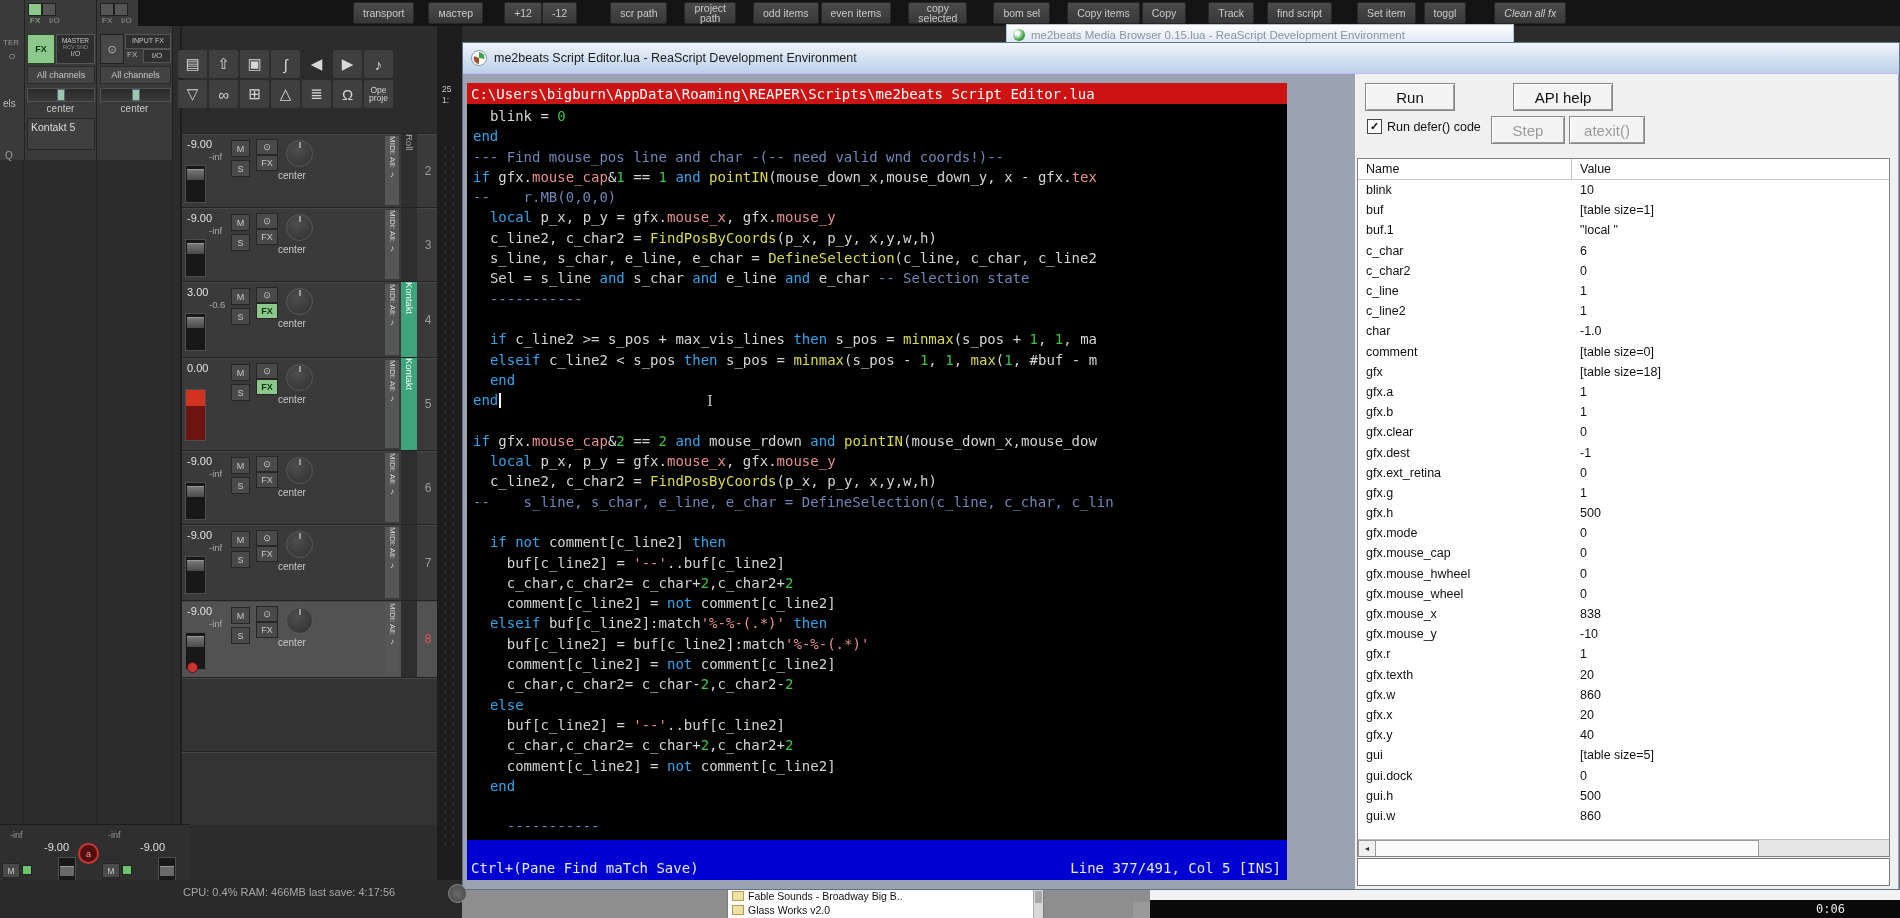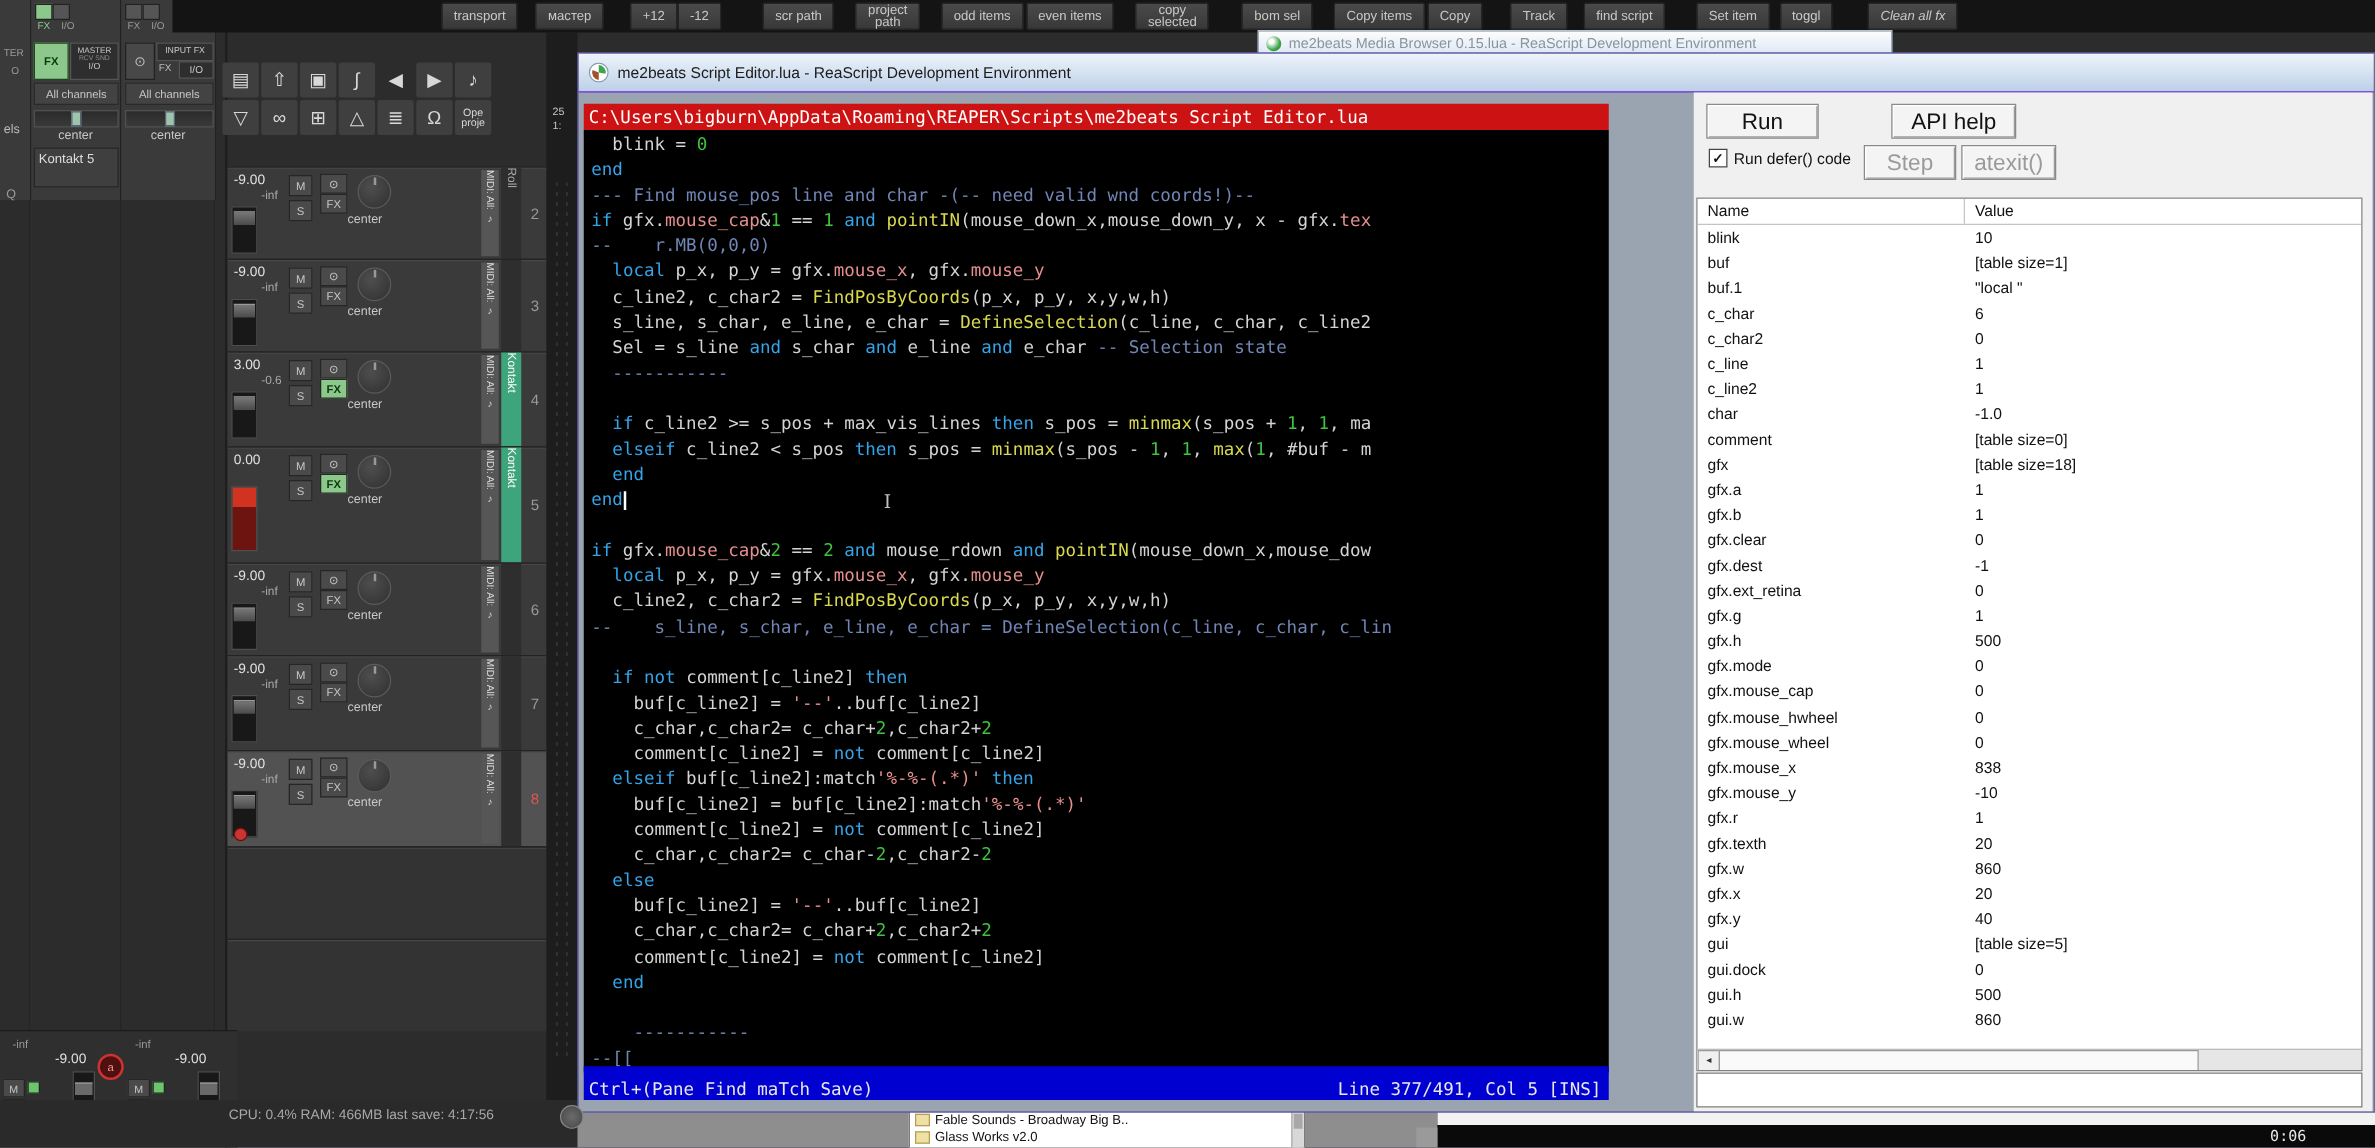--- a/index.html
+++ b/index.html
@@ -91,43 +91,43 @@
   .bm-fader i{position:absolute;left:1px;right:1px;top:8px;height:9px;background:#6a6a6a;border-top:1px solid #999}
   .bm-knob{position:absolute;width:17px;height:17px;border-radius:50%;background:#501010;border:2px solid #cc3333;
            color:#ff9a9a;font-size:9px;display:flex;align-items:center;justify-content:center}
 
   #statusrow{position:absolute;left:0;top:880px;width:462px;height:38px;background:#2a2a2a;z-index:2}
   #cpu{position:absolute;left:183px;top:886px;font-size:11px;color:#a8a8a8;z-index:3;white-space:nowrap}
   #cornercircle{position:absolute;left:448px;top:884px;width:17px;height:17px;border-radius:50%;
                 background:radial-gradient(#6a6a6a,#474747);border:1px solid #8a8a8a;z-index:11}
 
   
-  #win{position:absolute;left:462px;top:42px;width:1436px;height:846px;z-index:10;background:#6d28d9;border:1px solid #5f7287}
+  #win{position:absolute;left:462px;top:42px;width:1436px;height:846px;z-index:10;background:#c4b5fd;border:1px solid #5f7287}
   #titlebar{position:absolute;left:0;top:0;right:0;height:30px;background:linear-gradient(#eef4fb,#bcd0e8);
             display:flex;align-items:center;gap:7px;padding-left:8px;font-size:12.5px;color:#1c1c1c}
   #winbody{position:absolute;left:0;top:31px;right:0;bottom:0;background:#9aa4b0}
   #codecol{position:absolute;left:4px;top:9px;width:820px;height:797px}
   #pathbar{position:absolute;left:0;top:0;right:0;height:21px;background:#cc1212;color:#fff;
            font:14px "DejaVu Sans Mono",monospace;display:flex;align-items:center;padding-left:4px;white-space:nowrap;overflow:hidden}
   #code{position:absolute;left:0;top:21px;right:0;height:752px;background:#000;overflow:hidden;
         font:14px/20.3px "DejaVu Sans Mono",monospace;padding:2px 0 0 6px;white-space:pre}
   .cl{height:20.3px}
   .t-kw{color:#35a4e8}.t-cm{color:#7186b6}.t-st{color:#e78f8f}.t-mb{color:#e78f8f}
   .t-fn{color:#d9d94f}.t-nu{color:#3ec43e}.t-pl{color:#d4d4d4}
   .caret{display:inline-block;width:2px;height:15px;background:#fff;vertical-align:text-bottom;margin-left:1px}
   #ibeam{position:absolute;left:240px;top:288px;color:#c0c0c0;font:15px "DejaVu Serif",serif}
   #statusbar{position:absolute;left:0;bottom:0;right:0;height:24px;background:#0000d0;color:#e8e8e8;
-             font:14px "DejaVu Sans Mono",monospace;display:flex;align-items:flex-end;justify-content:space-between;
-             padding:3px 6px 0 4px}
+             font:14px "DejaVu Sans Mono",monospace;display:flex;align-items:center;justify-content:space-between;
+             padding:16px 6px 0 4px}
 
   
   #rpanel{position:absolute;left:892px;top:0;right:1px;bottom:0;background:#f0f0f0}
   .win-btn{position:absolute;background:#f4f4f4;border:1px solid #8a8a8a;
            box-shadow:inset 1px 1px 0 #fff,inset -1px -1px 0 #9c9c9c;
-           font-size:18px;color:#111;display:flex;align-items:center;justify-content:center}
+           font-size:15px;color:#111;display:flex;align-items:center;justify-content:center}
   .win-btn.off{color:#9a9a9a}
   .cb{position:absolute;width:13px;height:13px;background:#fff;border:1px solid #444;
       display:flex;align-items:center;justify-content:center;font-size:11px;font-weight:bold;color:#111}
   #deferlbl{position:absolute;left:32px;top:46px;font-size:12.5px;color:#111}
   #vartable{position:absolute;left:2px;top:84px;right:8px;bottom:32px;background:#fff;border:1px solid #828282;overflow:hidden}
   #varhead{height:20px;display:flex;border-bottom:1px solid #c4c4c4;font-size:12.5px;color:#111;align-items:center}
   #varhead div:first-child{width:205px;border-right:1px solid #c4c4c4;padding-left:8px;height:100%;display:flex;align-items:center}
   #varhead div:last-child{padding-left:8px}
   .vrow{height:20.2px;display:flex;font-size:12.5px;color:#111;align-items:center}
   .vrow div:first-child{width:205px;padding-left:8px;flex:0 0 auto}

